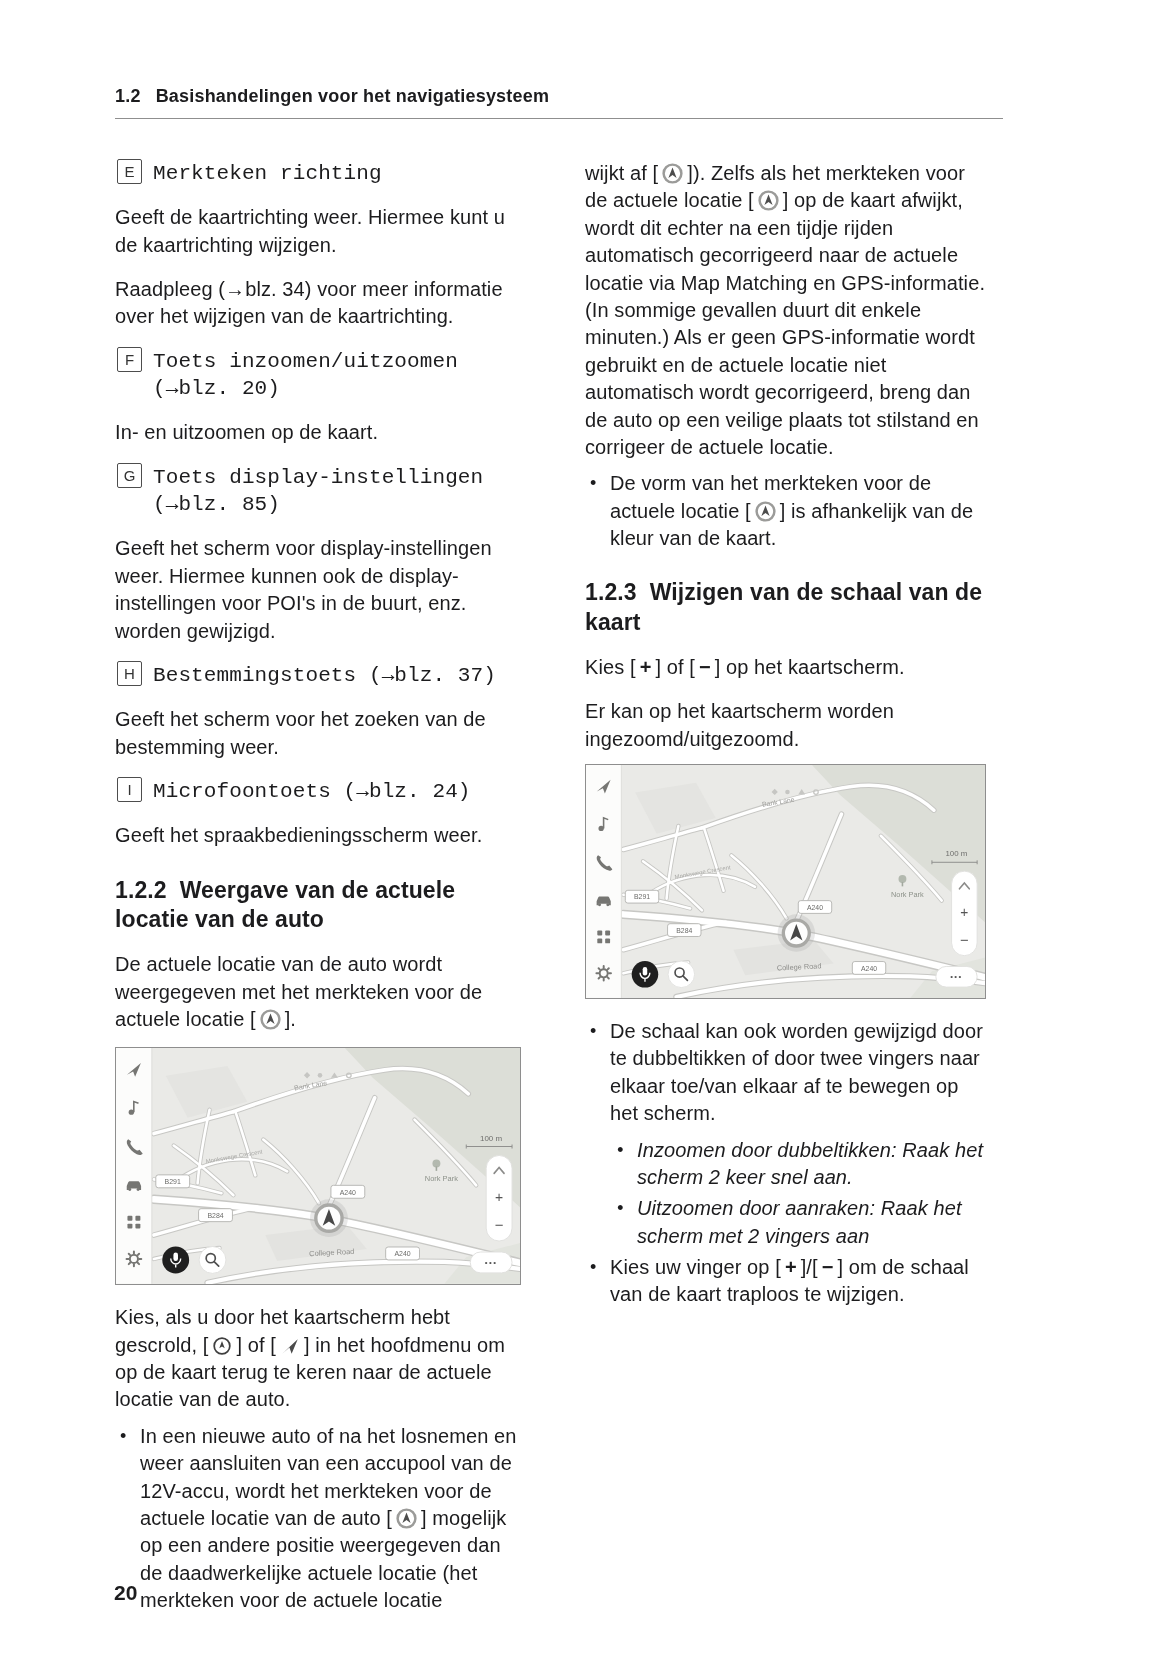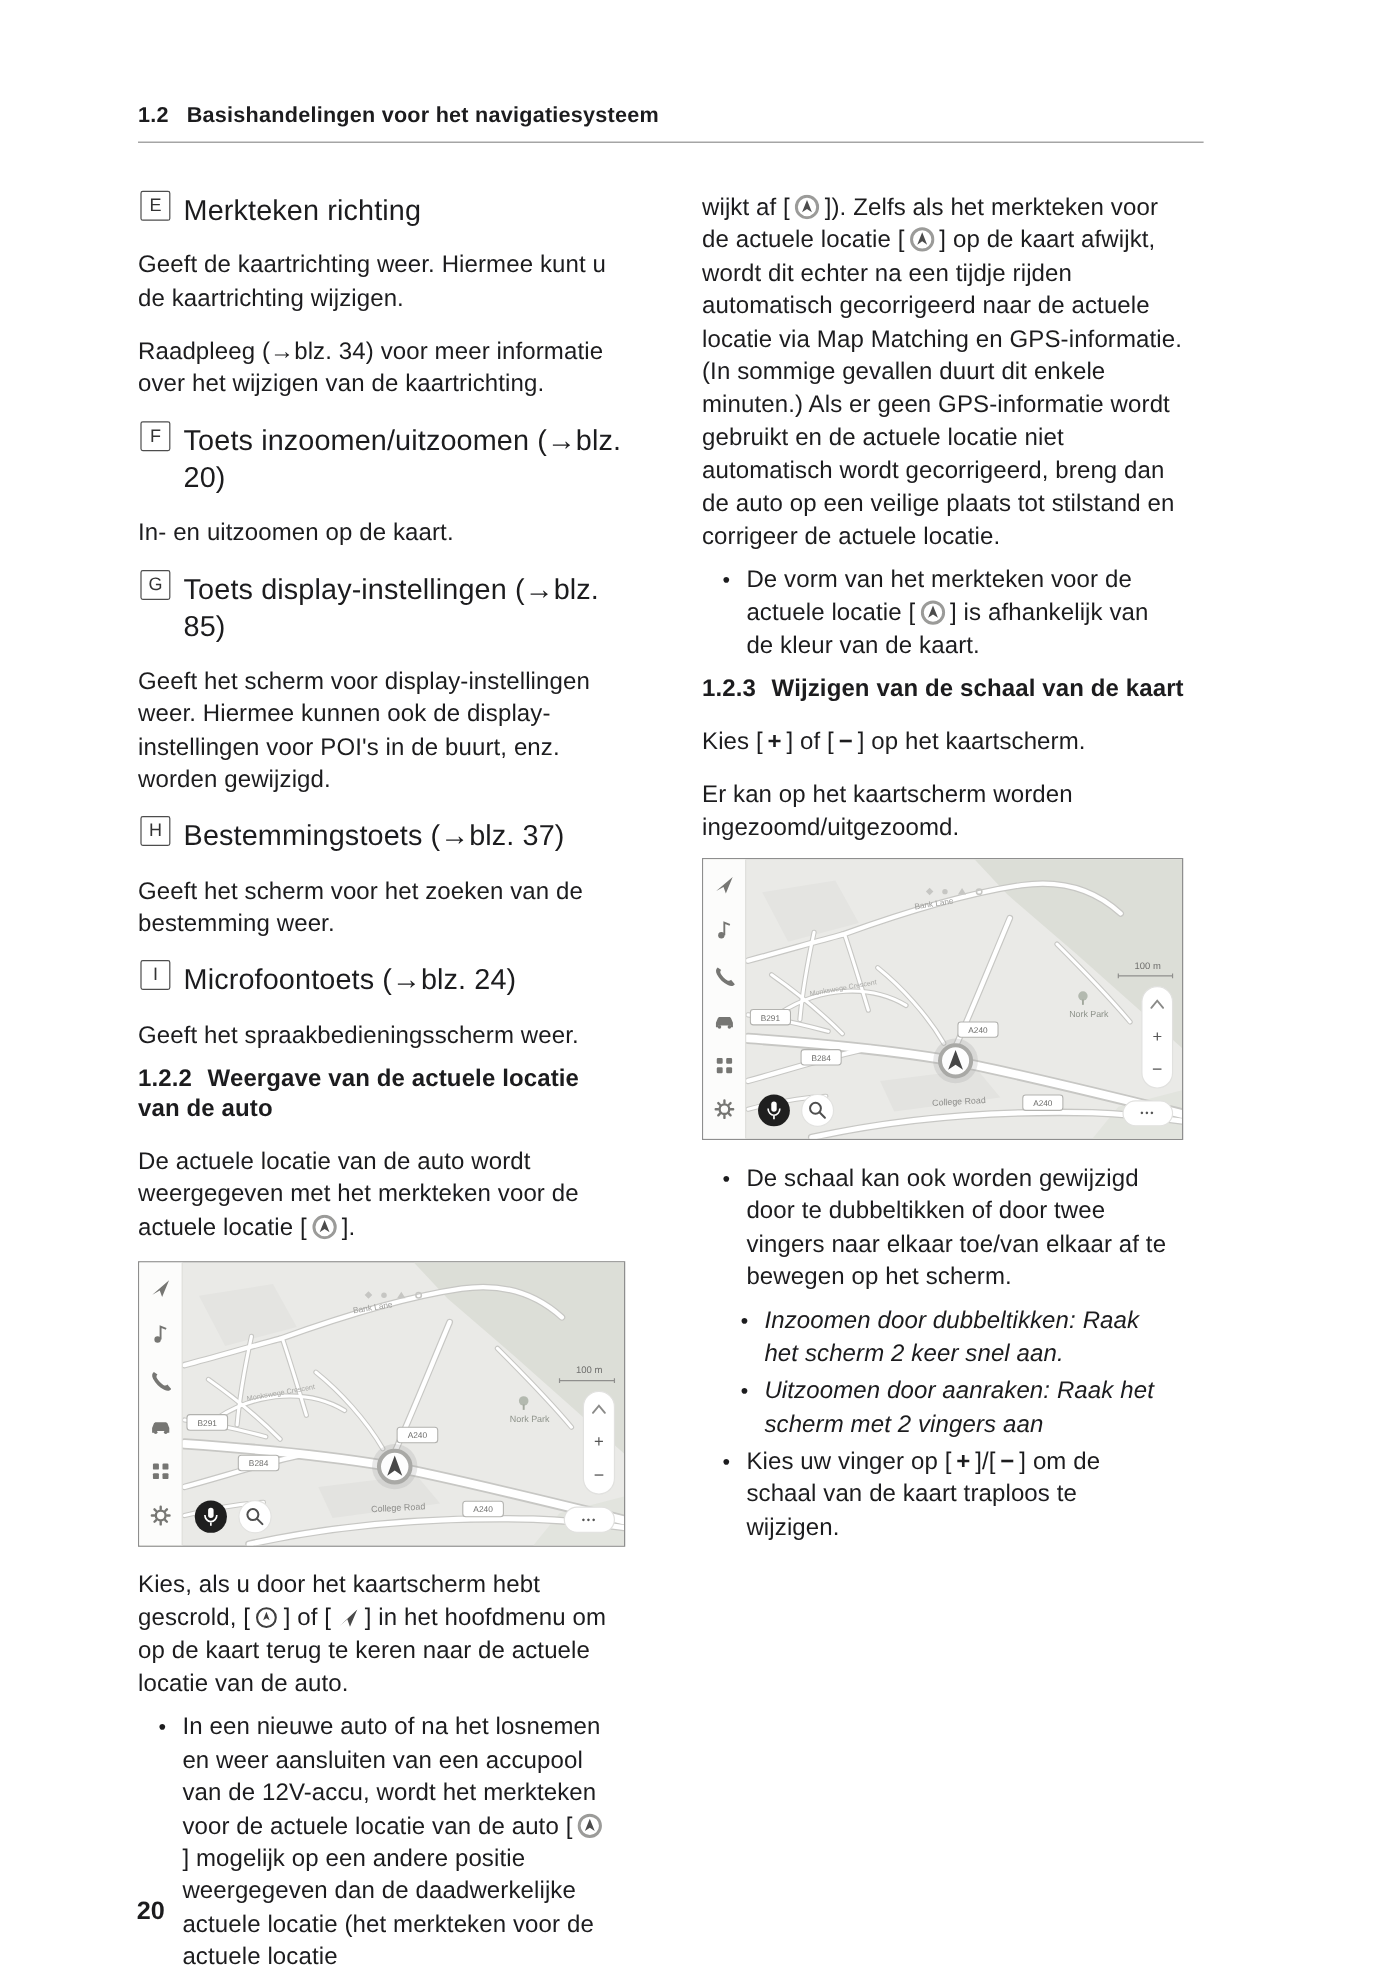--- a/index.html
+++ b/index.html
@@ -13,24 +13,24 @@
   .header { width:888px; font-size:18px; font-weight:700; letter-spacing:.2px;
             padding-bottom:11px; border-bottom:1.5px solid #8f8f8f; }
   .header .hnum { margin-right:15px; }
   .columns { display:flex; gap:65px; margin-top:24px; width:875px; }
   .col { width:405px; }
   p.ptext { margin:17px 0 9px; font-size:20px; line-height:1.37; letter-spacing:.1px; }
   .item { display:flex; align-items:flex-start; margin:15px 0 7px; }
   .keybox { flex:none; width:25px; height:25px; border:1.5px solid #4d4d4d; border-radius:2px;
             display:flex; align-items:center; justify-content:center; font-size:15px; color:#333;
             margin:1px 11px 0 2px; }
-  .item-title { font-size:24px; line-height:1.3; padding-top:2px; letter-spacing:.1px; }
-  h2 { font-size:20px; line-height:1.27; font-weight:700; margin:10px 0 16px; letter-spacing:.1px; }
+  .item-title { font-size:21px; line-height:1.3; padding-top:2px; letter-spacing:.1px;font-family:Liberation Mono, monospace; }
+  h2 { font-size:23px; line-height:1.27; font-weight:700; margin:26px 0 16px; letter-spacing:.1px; }
   h2 .hnum2 { margin-right:13px; }
-  .bullet { position:relative; padding-left:25px; margin:0 12px 9px; font-size:20px;
+  .bullet { position:relative; padding-left:25px; margin:0 0 9px; font-size:20px;
             line-height:1.37; letter-spacing:.1px; }
   .bullet::before { content:"•"; position:absolute; left:5px; top:1px; font-size:18px; }
   .bullet.sub { margin-left:27px; margin-bottom:4px;font-style:italic; }
   .map-frame { border:1px solid #8e8e8e; margin:14px 0 19px; background:#eaeae7; }
   .map-frame svg { display:block; width:100%; height:auto; }
   .map1 { width:406px; }
   .map2 { width:401px; margin-top:11px; }
   .inline-icon { display:inline-block; vertical-align:-4px; margin:0 4px; }
   .inline-icon svg { display:block; }
   .sym { font-weight:700; margin:0 4px; }

